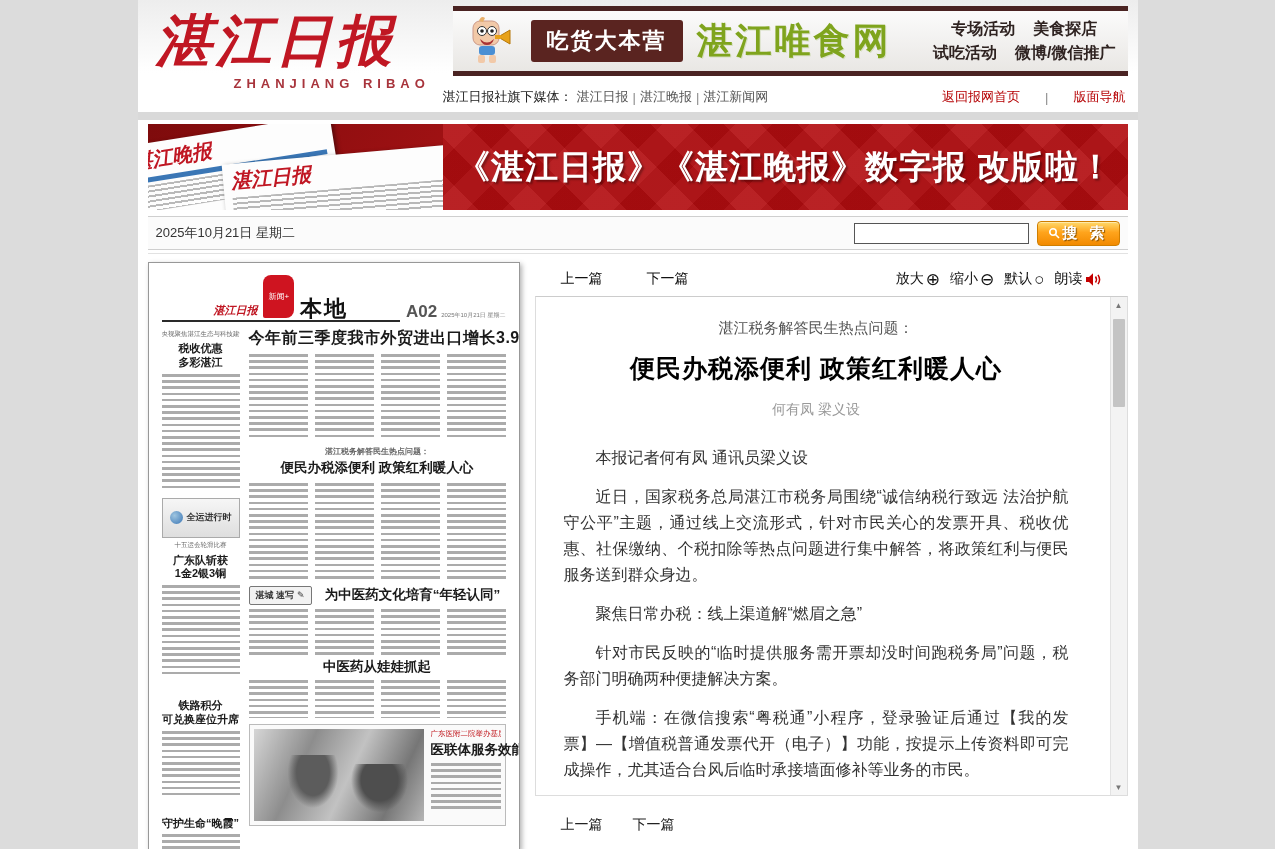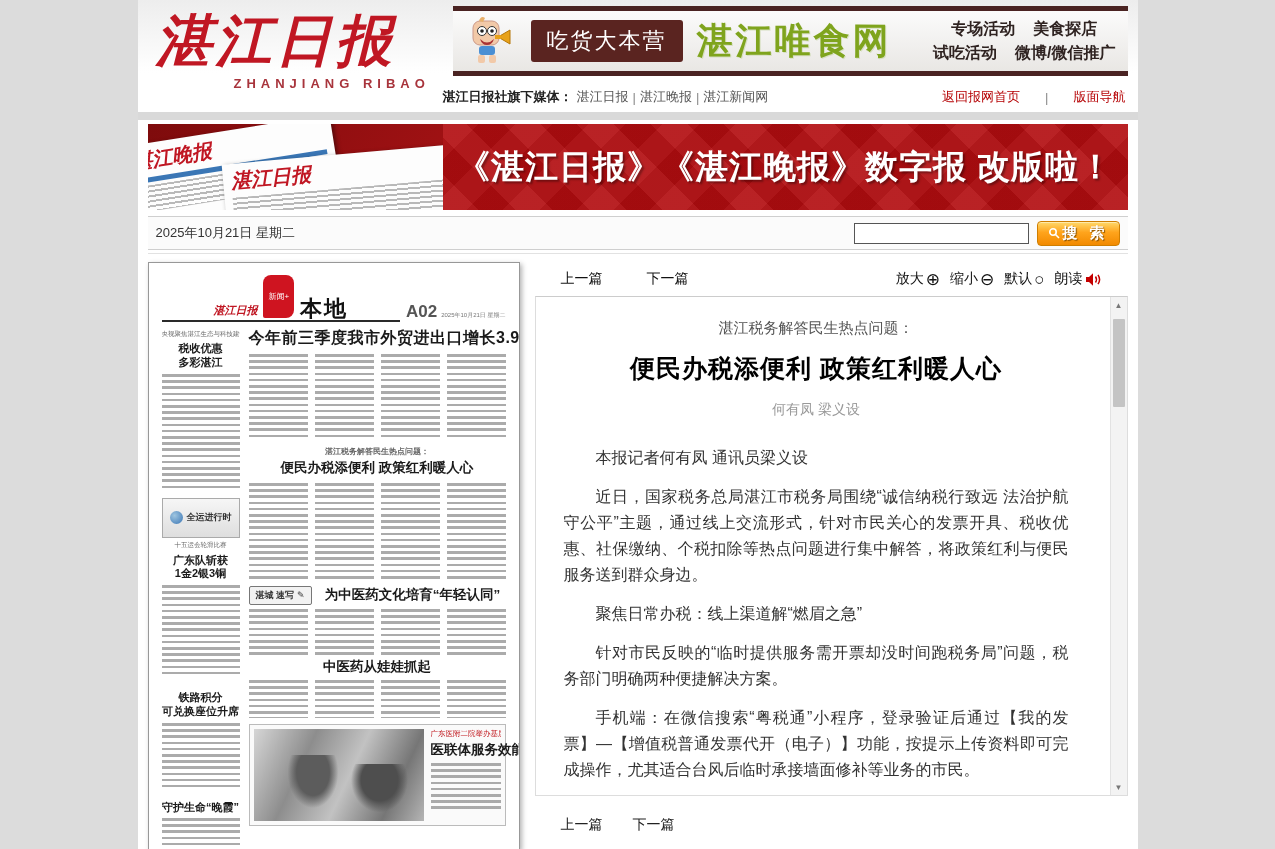--- a/index.html
+++ b/index.html
@@ -7,26 +7,26 @@
   body{background:#dcdcdc;font-family:"Liberation Sans","DejaVu Sans",sans-serif;color:#222}
   .wrapper{width:1000px;margin:0 auto;background:#fff;min-height:849px;position:relative}
 
   
   .header{height:112px;position:relative;background:linear-gradient(#ededed,#ffffff 65%);padding:0 10px}
   .logo{position:absolute;left:18px;top:4px;width:290px}
   .logo-title{font-family:"DejaVu Serif",serif;font-style:italic;font-weight:bold;font-size:56px;color:#c01723;letter-spacing:4px;line-height:72px;white-space:nowrap}
   .logo-sub{font-size:13px;font-weight:bold;color:#a8343c;letter-spacing:5px;margin-left:78px}
   .adbanner{position:absolute;right:10px;top:6px;width:675px;height:70px;border-top:5px solid #4a2322;border-bottom:5px solid #4a2322;background:linear-gradient(#fbfbfb,#e9e7e4);display:flex;align-items:center;padding:0 12px;gap:14px}
   .mascot{width:52px;height:52px;flex:none}
-  .ad-badge{background:#5a2420;color:#fff;font-weight:normal;font-size:22px;padding:6px 16px;border-radius:3px;white-space:nowrap;letter-spacing:2px}
+  .ad-badge{background:#5a2420;color:#fff;font-weight:bold;font-size:22px;padding:6px 16px;border-radius:3px;white-space:nowrap;letter-spacing:2px}
   .ad-site{color:#7fa41d;font-weight:bold;font-size:36px;letter-spacing:3px;white-space:nowrap;text-shadow:1px 1px 0 #d7dfc2}
   .ad-tags{margin-left:auto;text-align:center;font-weight:bold;color:#2f2321;font-size:16px;line-height:24px;white-space:nowrap}
   .ad-tags .row{display:flex;gap:18px;justify-content:center}
   .media-row{position:absolute;left:305px;right:12px;bottom:6px;display:flex;align-items:center;font-size:13px}
-  .media-label{font-weight:bold;color:#222}
+  .media-label{font-weight:normal;color:#222}
   .media-link{color:#555;margin:0 4px;cursor:pointer}
   .media-sep{color:#888}
   .media-right{margin-left:auto;display:flex;align-items:center;gap:25px}
   .red-link{color:#b50003;cursor:pointer}
 
   .gray-strip{height:8px;background:#d9d9d9}
 
   
   .promo{margin:4px 10px 0;height:86px;background:#b20d10;background-image:repeating-linear-gradient(45deg,rgba(255,255,255,.05) 0 26px,rgba(0,0,0,.05) 26px 52px),repeating-linear-gradient(-45deg,rgba(255,255,255,.04) 0 26px,rgba(0,0,0,.04) 26px 52px);display:flex;overflow:hidden;cursor:pointer}
   .promo-papers{width:295px;position:relative;flex:none;overflow:hidden;background:linear-gradient(120deg,#7e0b0c,#a31214)}
@@ -72,21 +72,21 @@
   .tbox{border:1px solid #aaa;background:linear-gradient(#f6f6f6,#dedede);height:40px;margin:6px 0 3px;display:flex;align-items:center;justify-content:center;gap:4px}
   .tbox-logo{width:13px;height:13px;border-radius:50%;background:radial-gradient(circle at 35% 35%,#9fc5e0,#3a76b5)}
   .tbox-label{font-size:9px;font-weight:bold;color:#333;writing-mode:horizontal-tb}
   .colhead{display:flex;align-items:center;gap:8px;margin:7px 0 4px}
   .colhead-badge{border:1px solid #777;border-radius:2px;padding:2px 6px;font-size:9px;font-weight:bold;color:#333;display:flex;align-items:center;gap:3px;background:#f2f2f2;white-space:nowrap}
   .photo-blk{display:flex;gap:7px;margin-top:6px;border:1px solid #bbb;padding:4px;background:#fafafa}
   .photo{width:170px;height:92px;flex:none;background:linear-gradient(115deg,#d6d6d6 0%,#8d8d8d 30%,#c2c2c2 55%,#767676 80%,#b5b5b5 100%);background-color:#aaa;position:relative}
   .photo:before{content:"";position:absolute;left:18%;top:28%;width:34%;height:64%;background:radial-gradient(ellipse at 50% 30%,#5c5c5c 0 40%,transparent 62%)}
   .photo:after{content:"";position:absolute;left:55%;top:38%;width:38%;height:58%;background:radial-gradient(ellipse at 50% 30%,#4e4e4e 0 40%,transparent 62%)}
   .photo-side{flex:1;min-width:0}
-  .photo-kicker{font-size:7.5px;color:#c0161c;text-align:right;white-space:nowrap;overflow:hidden;margin-bottom:3px}.mb4{margin-bottom:4px}.mb6{margin-bottom:6px}.mt4{margin-top:4px}.mt6{margin-top:14px}
+  .photo-kicker{font-size:7.5px;color:#c0161c;text-align:right;white-space:nowrap;overflow:hidden;margin-bottom:3px}.mb4{margin-bottom:4px}.mb6{margin-bottom:6px}.mt4{margin-top:4px}.mt6{margin-top:22px}
 
   
   .reader{flex:1;display:flex;flex-direction:column;min-width:0}
   .toolbar{height:34px;display:flex;align-items:center;padding:0 26px;gap:44px;font-size:14px;color:#111}
   .tb-link{cursor:pointer;white-space:nowrap}
   .tb-right{margin-left:auto;display:flex;align-items:center;gap:10px}
   .tb-ctl{display:flex;align-items:center;gap:2px;cursor:pointer;white-space:nowrap}
   .tb-ctl .glyph{font-size:17px;line-height:1;color:#111}
   .scrollbox{height:500px;border:1px solid #ddd;border-top:1px solid #ccc;position:relative;overflow:hidden;background:#fff;padding:22px 58px 0 28px}
   .kicker{text-align:center;font-size:15px;color:#555;margin-bottom:14px}

